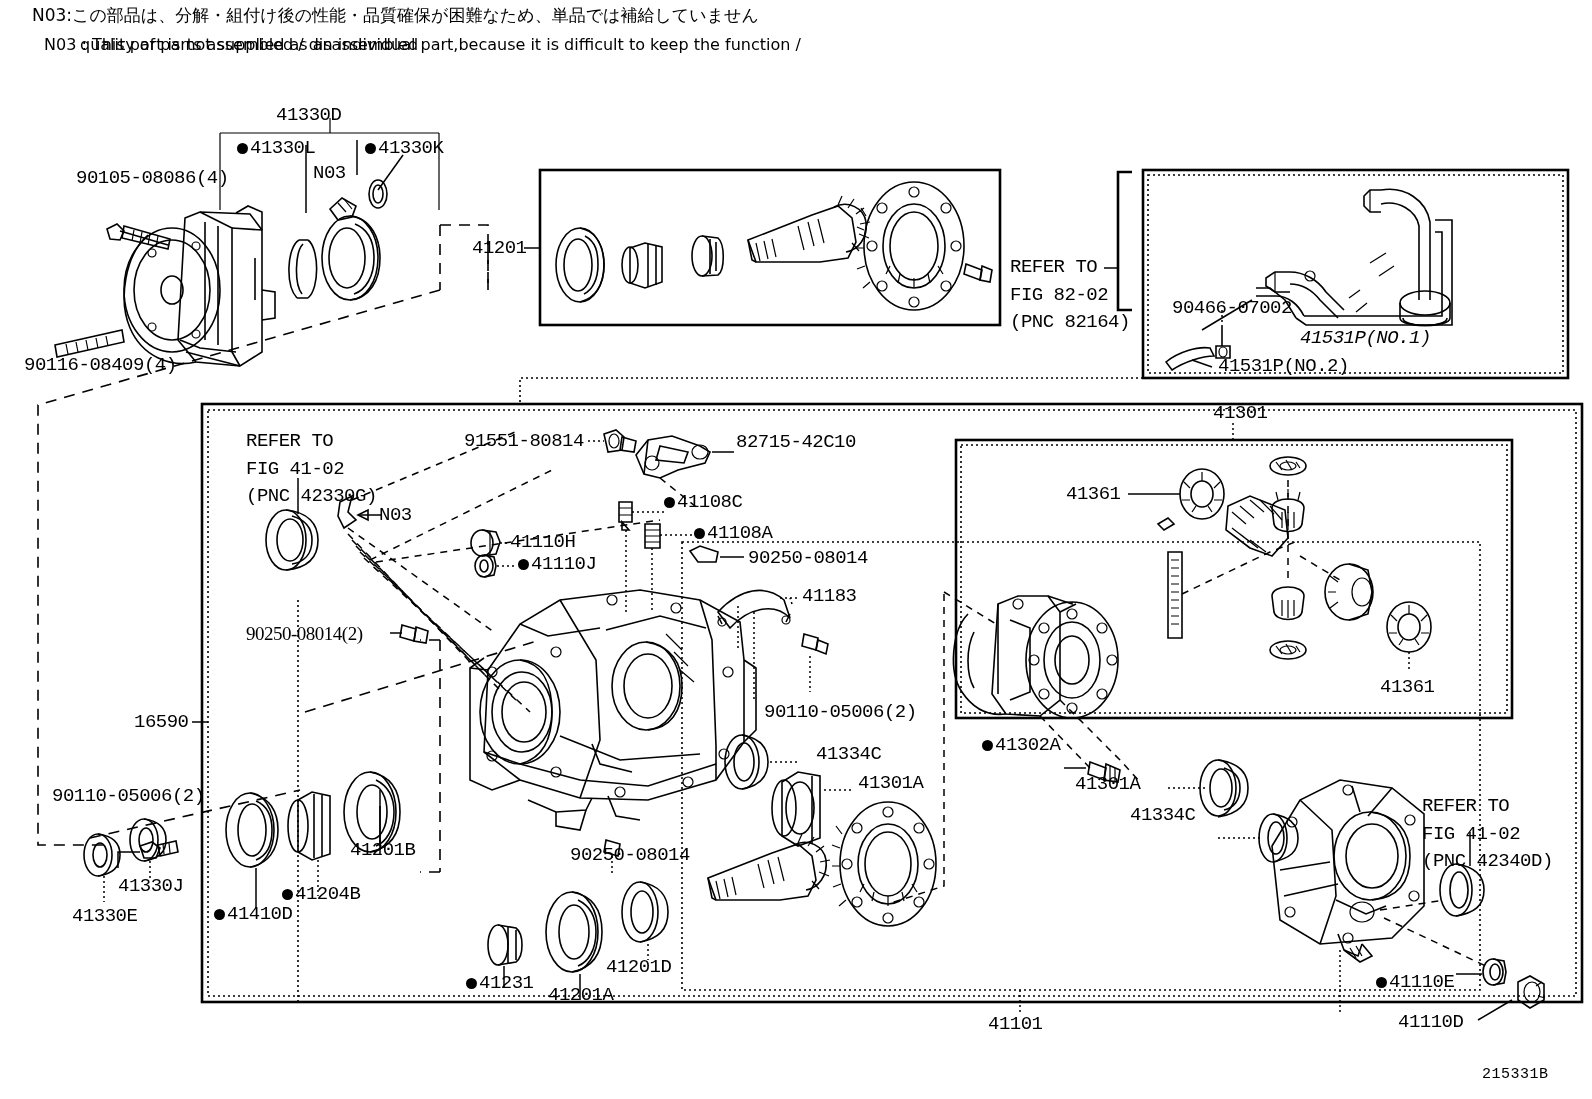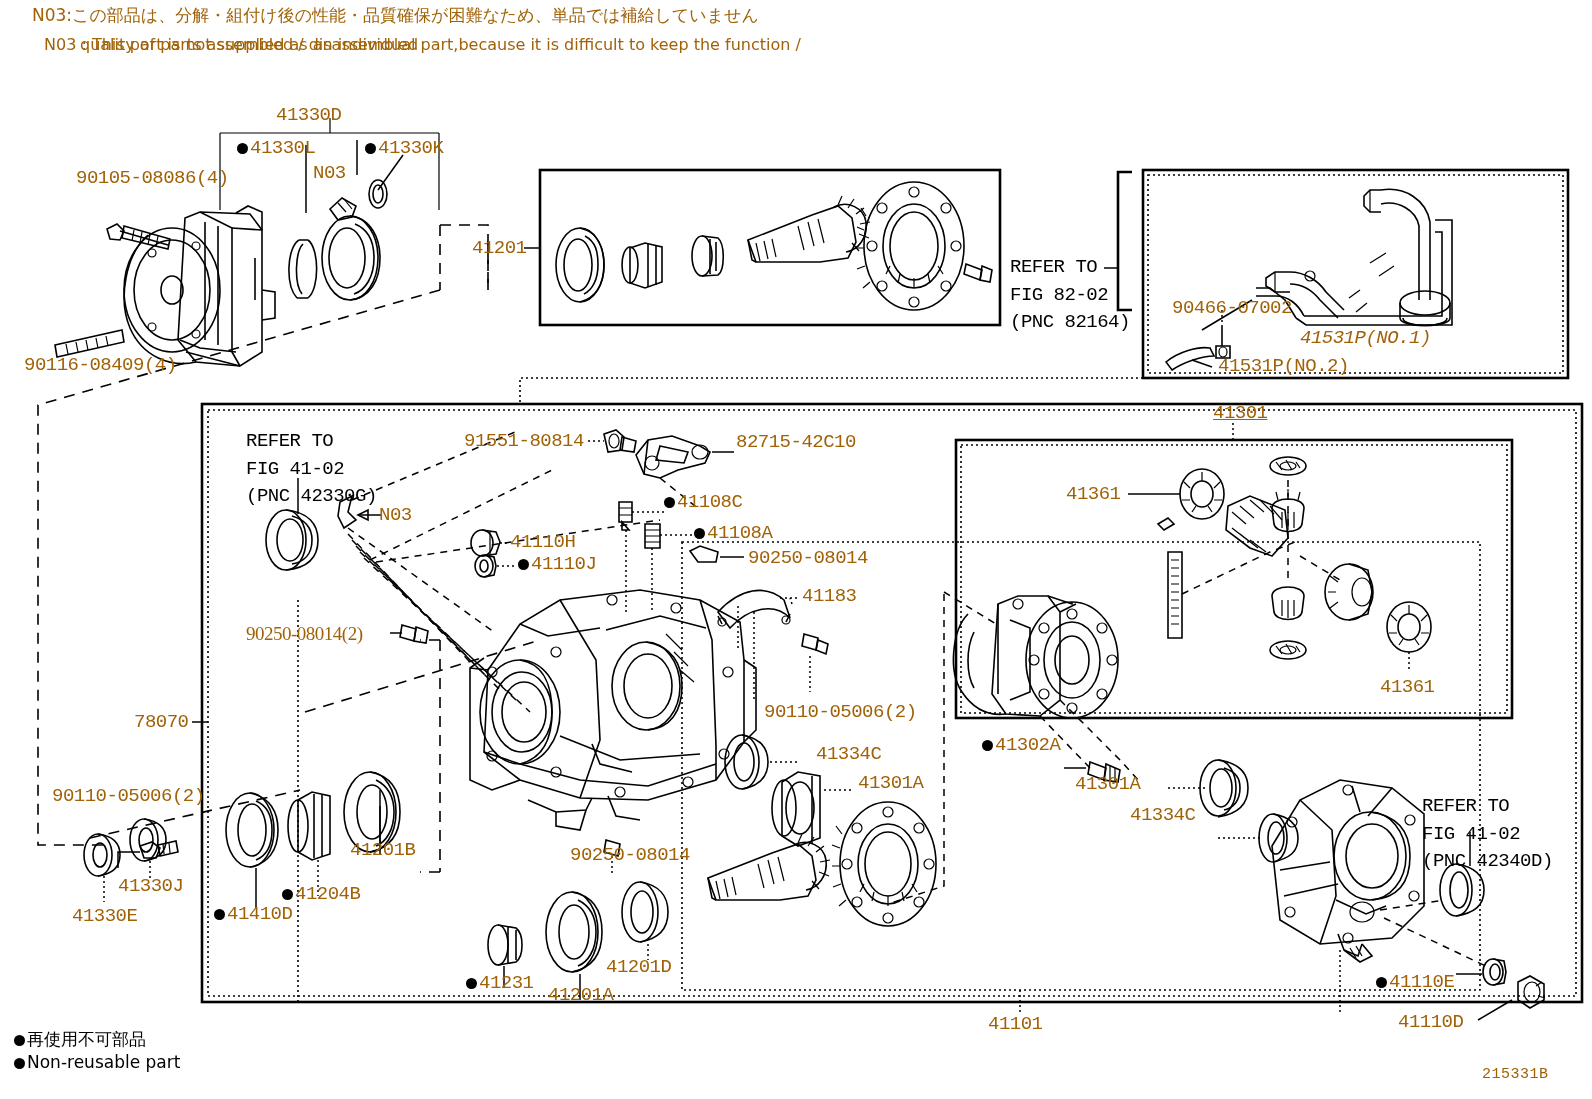--- a/index.html
+++ b/index.html
@@ -2,21 +2,21 @@
 <html><head>
 <meta charset="utf-8">
 <style>
   html,body{margin:0;padding:0;background:#ffffff;}
   body{width:1592px;height:1099px;position:relative;overflow:hidden;
        font-family:"Liberation Serif", serif; color:#000;}
   #stage{position:absolute;left:0;top:0;width:1592px;height:1099px;}
   svg#art{position:absolute;left:0;top:0;width:1592px;height:1099px;}
 
   .lbl{position:absolute;white-space:pre;font-family:"Liberation Mono", monospace;
-       font-size:19px;letter-spacing:-0.5px;color:#a16207;line-height:1.15;}
+       font-size:19px;letter-spacing:-0.5px;color:#000000;line-height:1.15;}
   .lbl.jp{font-family:"DejaVu Sans", sans-serif;font-size:17px;letter-spacing:0;}
   .lbl.en{font-family:"DejaVu Sans", sans-serif;font-size:16px;letter-spacing:0;}
   .lbl.code{font-size:15px;letter-spacing:0.5px;}
   .dot{display:inline-block;width:11px;height:11px;border-radius:50%;
        background:#000;vertical-align:-1px;margin-right:2px;}
   .note-block{position:absolute;}
   .refer{position:absolute;font-family:"Liberation Mono", monospace;font-size:19px;
          line-height:1.45;white-space:pre;letter-spacing:-0.5px;margin-top:10px;}
   .legend{position:absolute;}
   .legend div{font-family:"DejaVu Sans", sans-serif;font-size:17px;line-height:1.35;white-space:nowrap;}
@@ -635,54 +635,50 @@
 
   <div class="lbl" style="left:664px;top:492px;"><span class="dot"></span><span>41108C</span></div>
   <div class="lbl" style="left:694px;top:523px;"><span class="dot"></span><span>41108A</span></div>
   <div class="lbl" style="left:748px;top:548px;">90250-08014</div>
   <div class="lbl" style="left:802px;top:586px;">41183</div>
 
   <div class="lbl" style="left:510px;top:532px;">41110H</div>
   <div class="lbl" style="left:518px;top:554px;"><span class="dot"></span><span>41110J</span></div>
 
   <div class="lbl" style="left:246px;top:623px;font-family:Liberation Serif, serif;">90250-08014(2)</div>
-  <div class="lbl" style="left:134px;top:712px;">78070</div>
+  <div class="lbl" style="left:134px;top:712px;">16590</div>
   <div class="lbl" style="left:52px;top:786px;">90110-05006(2)</div>
 
   <div class="lbl" style="left:72px;top:898px;margin-top:8px;">41330E</div>
   <div class="lbl" style="left:118px;top:876px;">41330J</div>
   <div class="lbl" style="left:214px;top:904px;"><span class="dot"></span><span>41410D</span></div>
   <div class="lbl" style="left:282px;top:884px;"><span class="dot"></span><span>41204B</span></div>
   <div class="lbl" style="left:350px;top:840px;">41201B</div>
 
   <div class="lbl" style="left:466px;top:973px;"><span class="dot"></span><span>41231</span></div>
   <div class="lbl" style="left:548px;top:985px;">41201A</div>
   <div class="lbl" style="left:606px;top:957px;">41201D</div>
   <div class="lbl" style="left:570px;top:845px;">90250-08014</div>
 
   <div class="lbl" style="left:764px;top:702px;">90110-05006(2)</div>
   <div class="lbl" style="left:816px;top:744px;">41334C</div>
   <div class="lbl" style="left:858px;top:773px;">41301A</div>
 
-  <div class="lbl" style="left:1213px;top:403px;text-decoration:underline;">41301</div>
+  <div class="lbl" style="left:1213px;top:403px;">41301</div>
   <div class="lbl" style="left:1066px;top:484px;">41361</div>
   <div class="lbl" style="left:1380px;top:677px;">41361</div>
 
   <div class="lbl" style="left:982px;top:735px;"><span class="dot"></span><span>41302A</span></div>
   <div class="lbl" style="left:1075px;top:774px;">41301A</div>
   <div class="lbl" style="left:1130px;top:805px;">41334C</div>
 
   <div class="refer" style="left:1422px;top:783px;">REFER TO
 FIG 41-02
 (PNC 42340D)</div>
 
   <div class="lbl" style="left:1376px;top:972px;"><span class="dot"></span><span>41110E</span></div>
   <div class="lbl" style="left:1398px;top:1012px;text-align:right;">41110D</div>
   <div class="lbl" style="left:988px;top:1014px;">41101</div>
 
-  <div class="legend" style="left:14px;top:1028px;">
-    <div><span class="dot"></span><span>再使用不可部品</span></div>
-    <div><span class="dot"></span><span>Non-reusable part</span></div>
-  </div>
 
   <div class="lbl code" style="left:1482px;top:1066px;">215331B</div>
 
 </div>
 
 </body></html>

